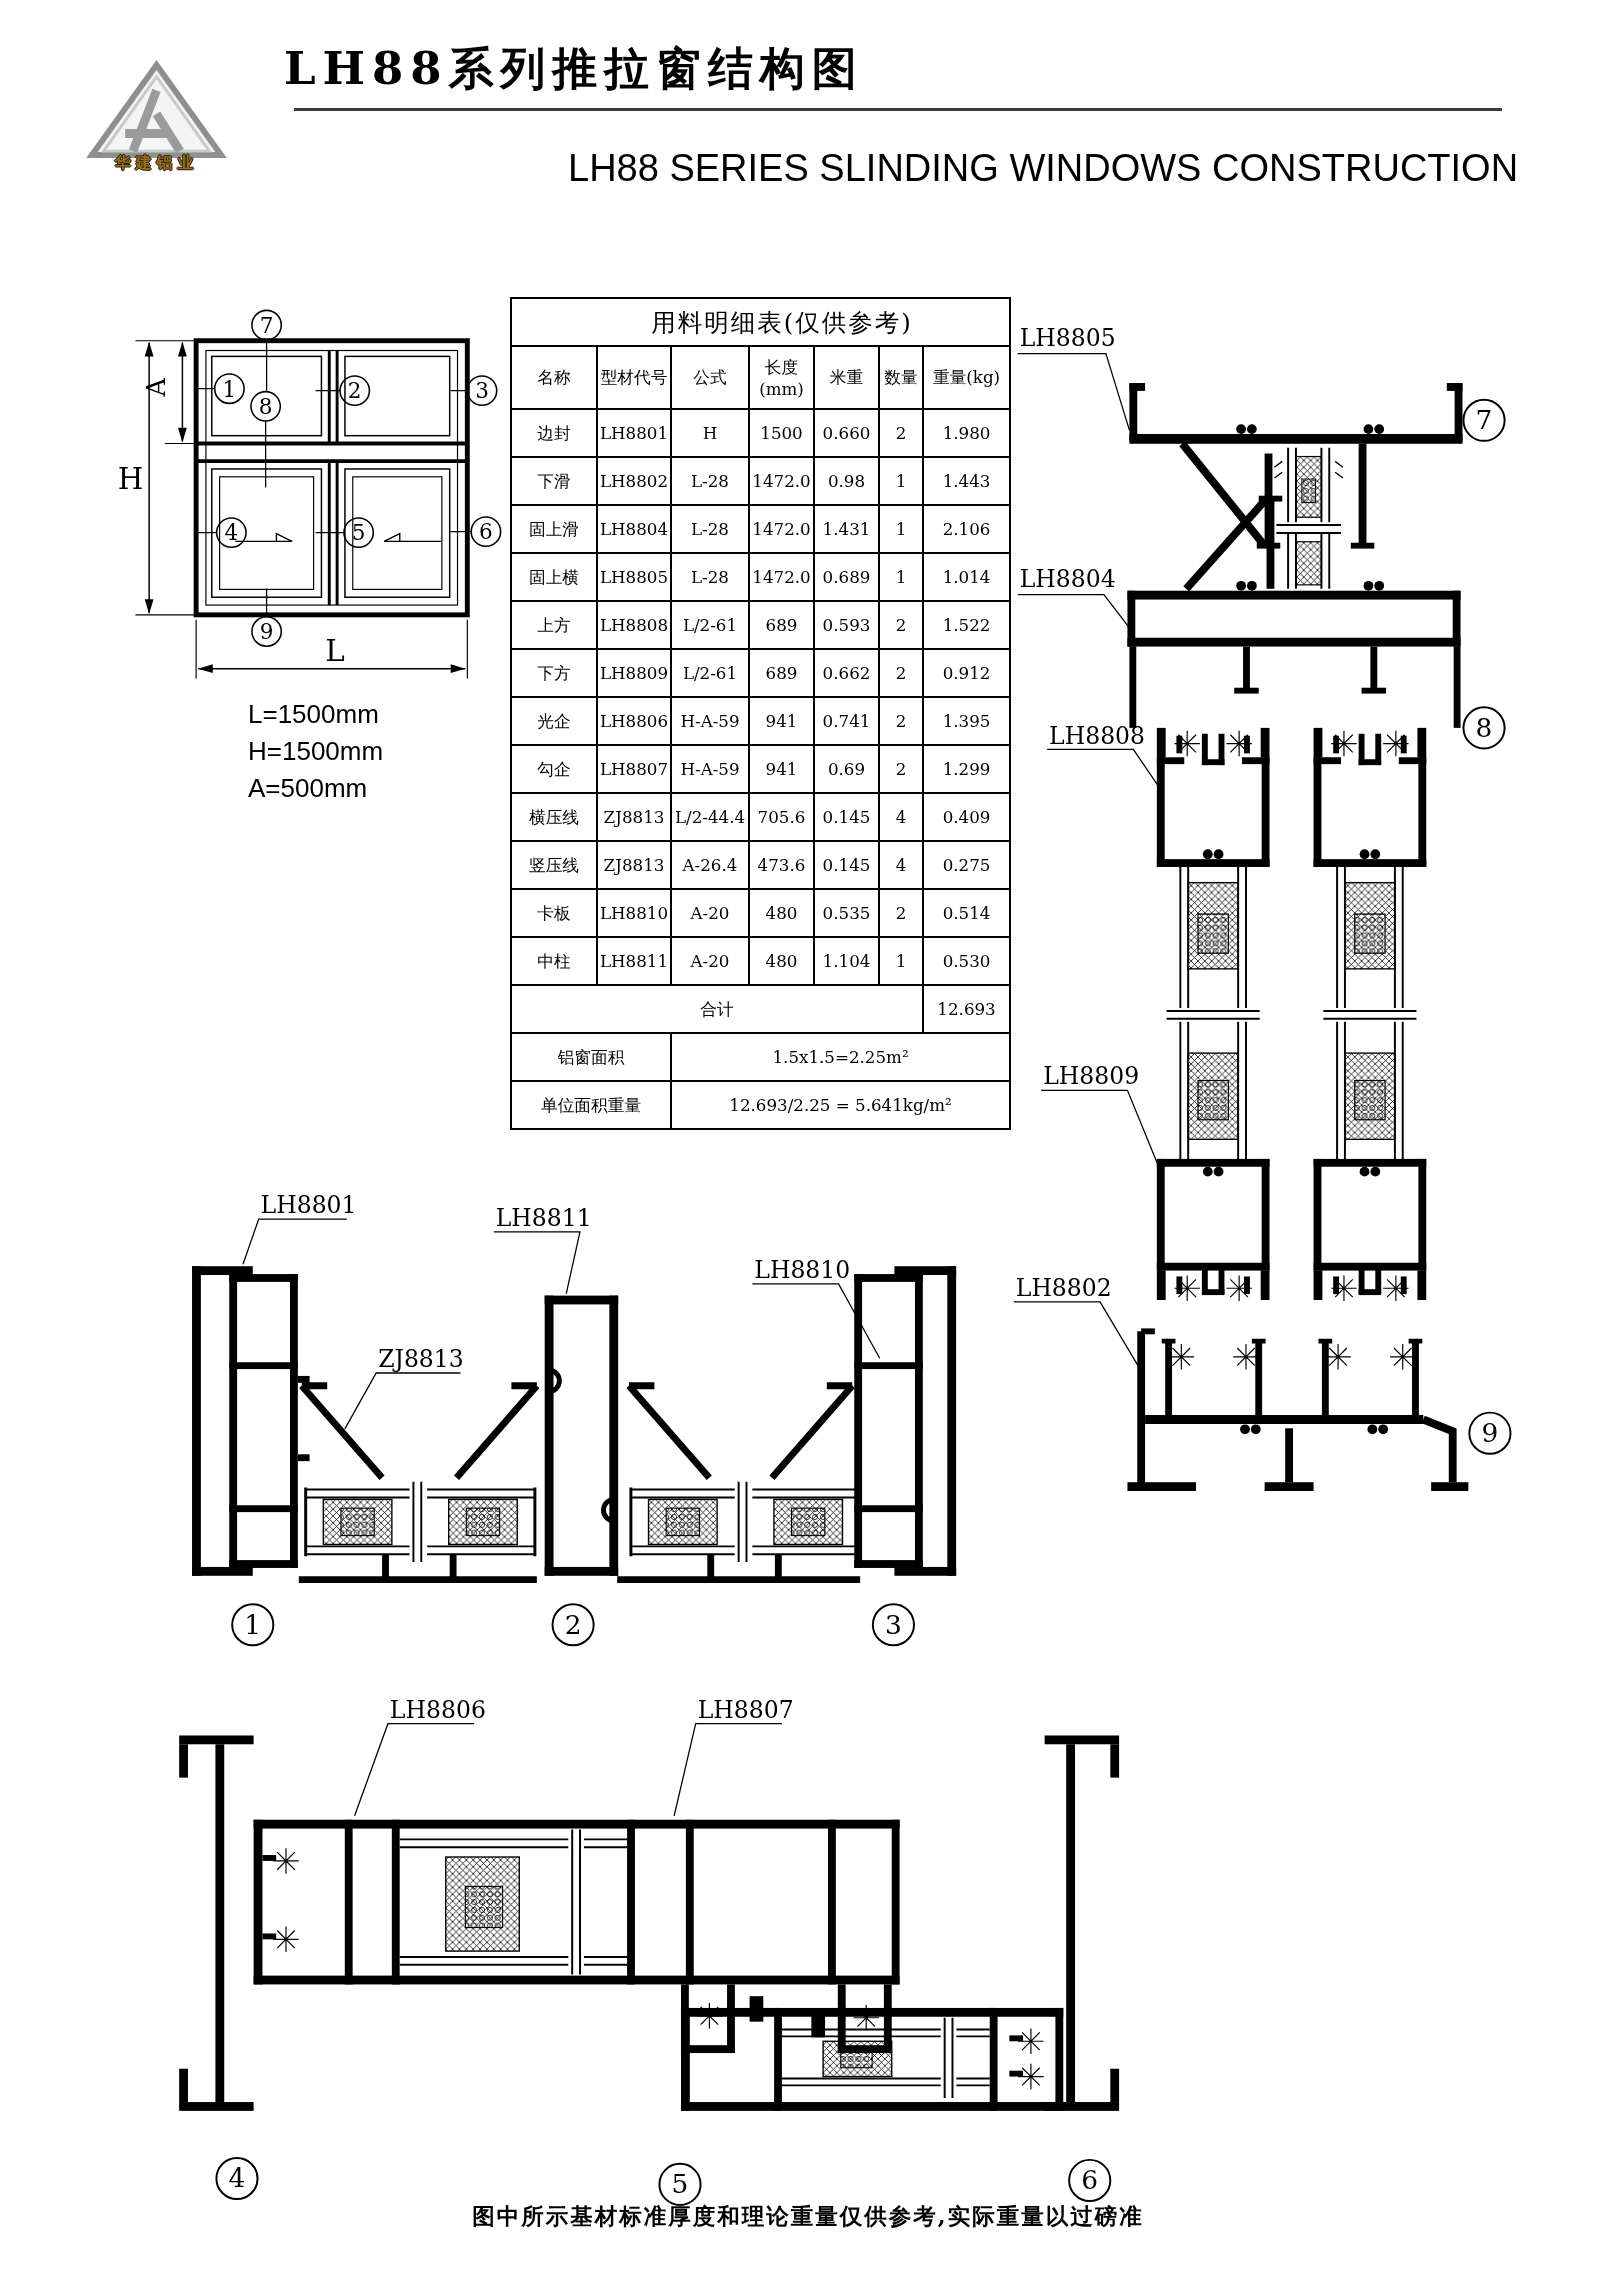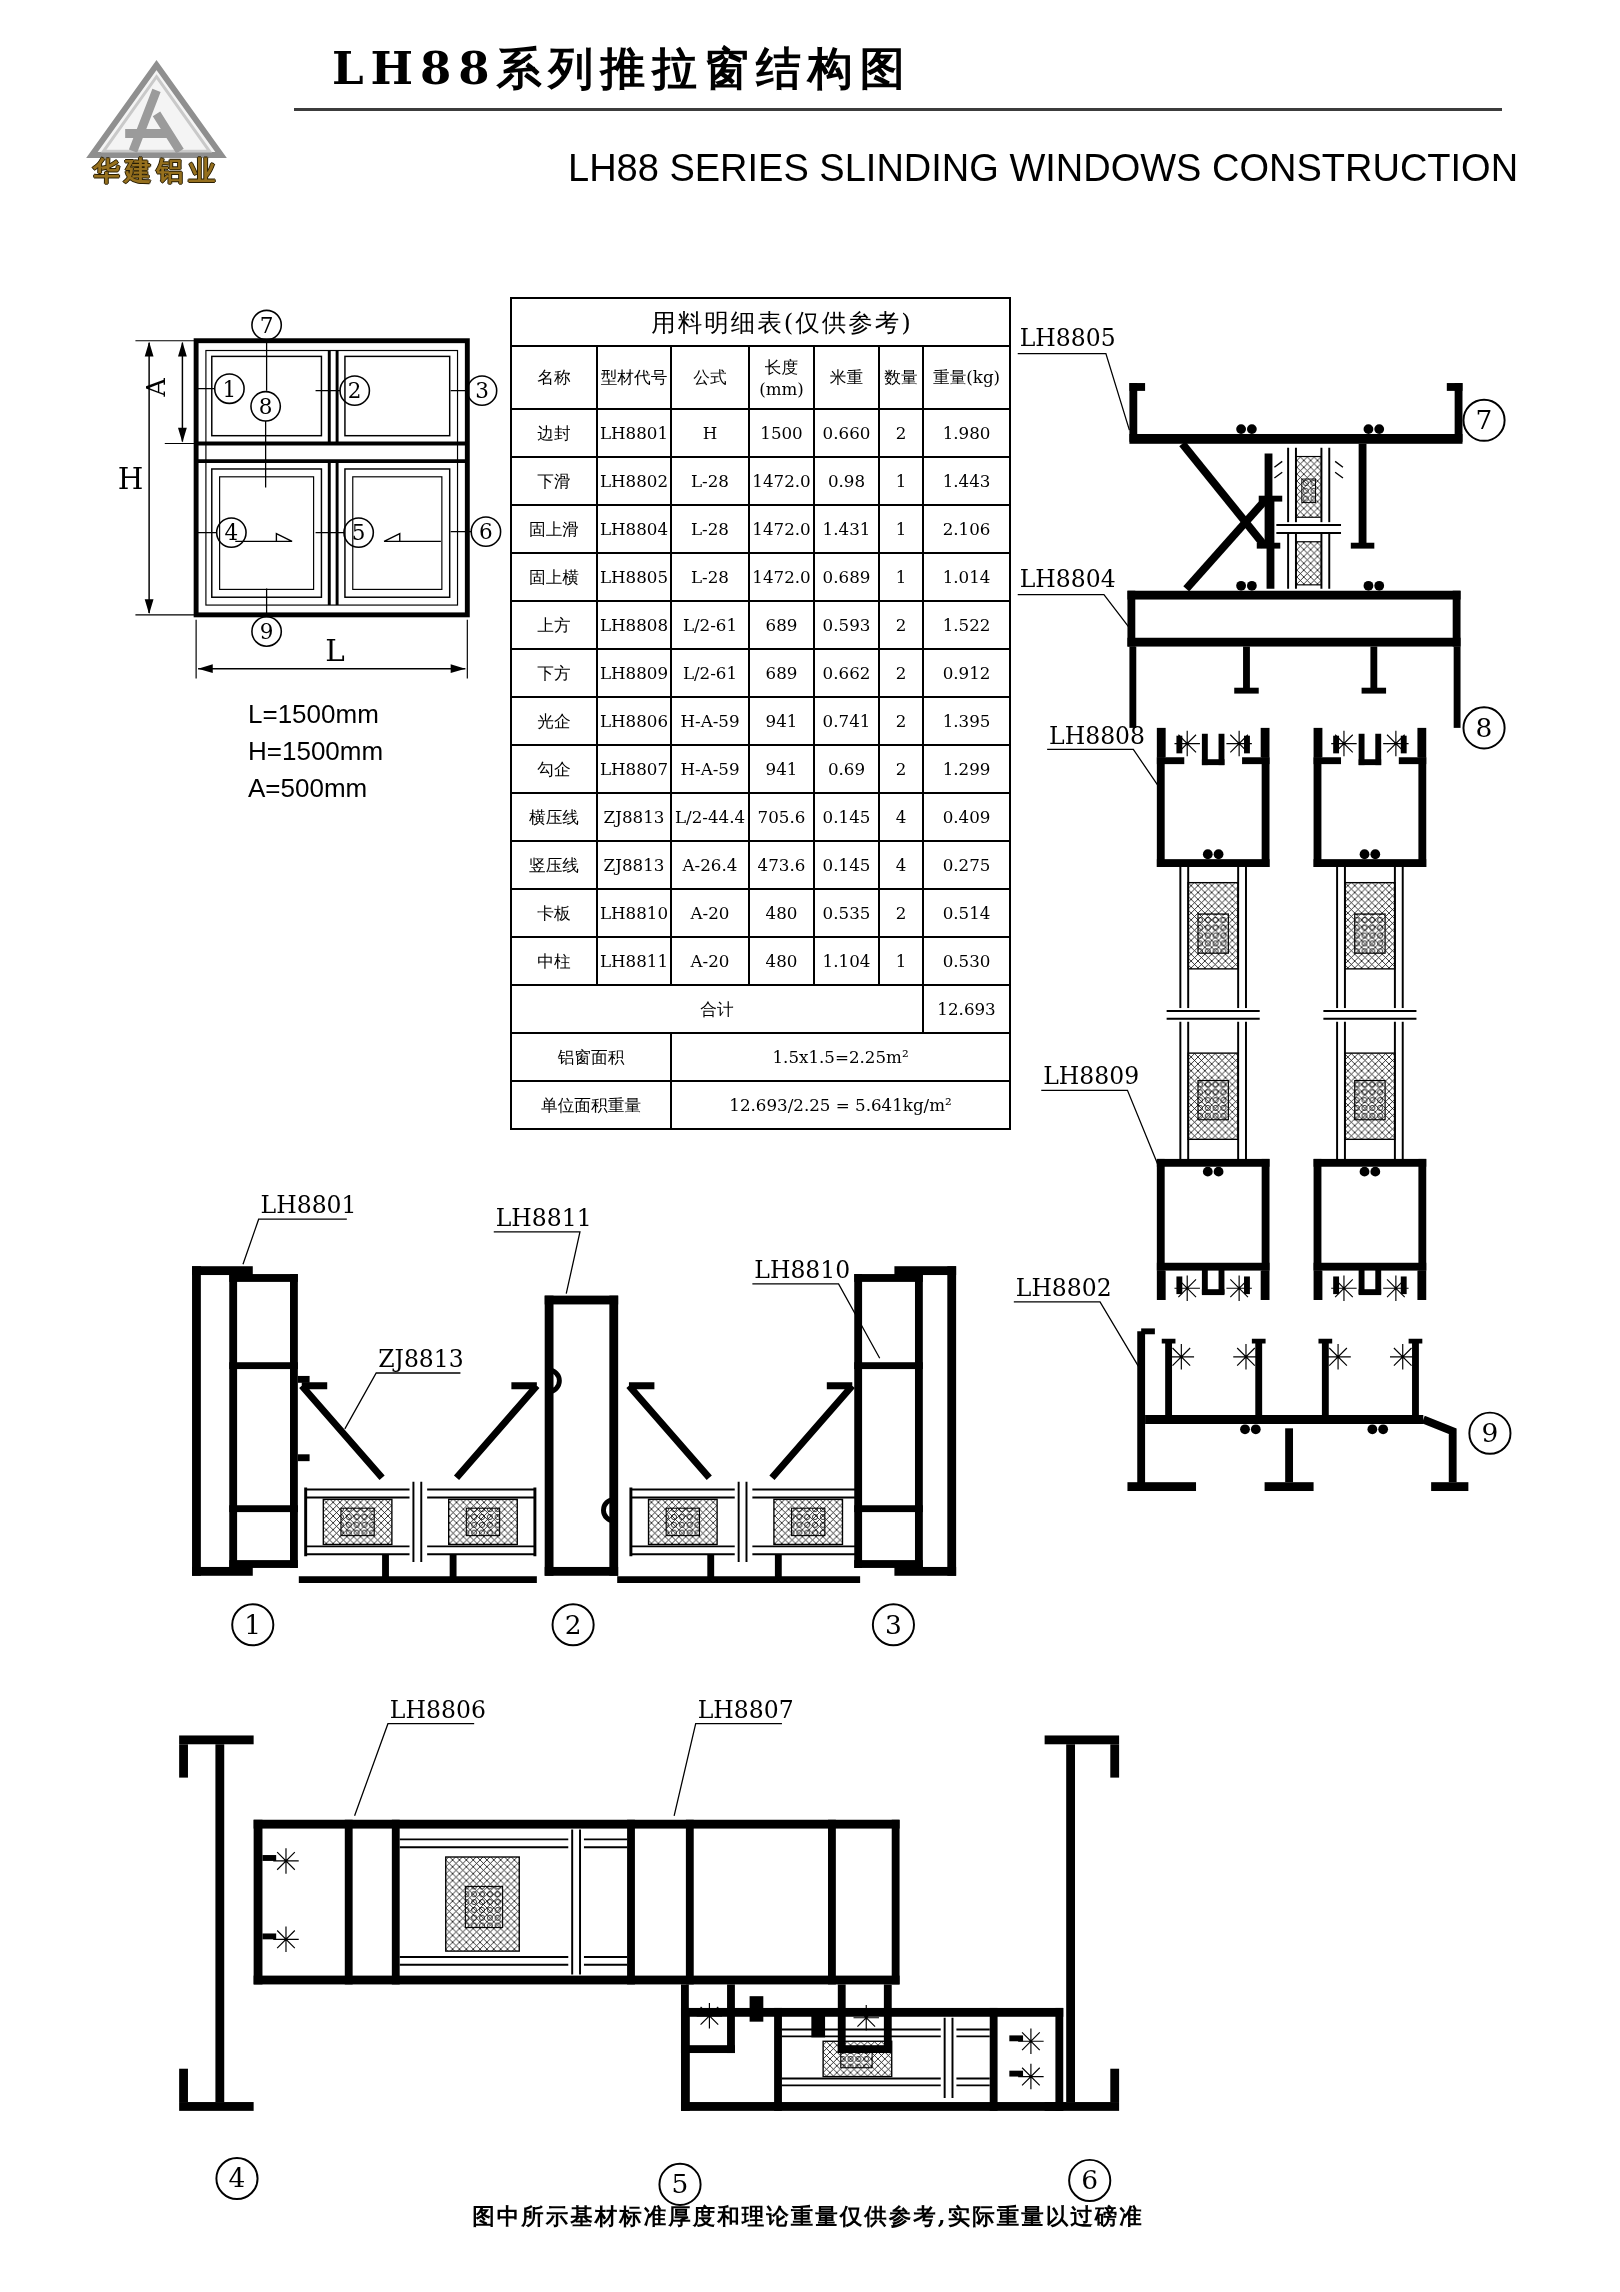--- a/index.html
+++ b/index.html
@@ -1,24 +1,24 @@
 <!DOCTYPE html>
 <html><head>
 <meta charset="utf-8">
 <style>
   html,body{margin:0;padding:0;background:#fff;}
   .page{position:relative;width:1620px;height:2293px;background:#fff;overflow:hidden;
         font-family:"DejaVu Serif",serif;color:#000;}
   .abs{position:absolute;}
   
   .logo-text{position:absolute;left:82px;top:153px;width:149px;text-align:center;
-    font-size:27px;font-weight:bold;letter-spacing:4.9px;color:#96701e;
+    font-size:16px;font-weight:bold;letter-spacing:4.9px;color:#96701e;
     text-shadow:1px 0 #2a1f05,-1px 0 #2a1f05,0 1px #2a1f05,0 -1px #2a1f05;}
   .title{position:absolute;left:284px;top:39px;font-size:45px;font-weight:900;
-    letter-spacing:6.9px;font-family:"DejaVu Serif",serif;white-space:nowrap;margin-left:48px;}
+    letter-spacing:6.9px;font-family:"DejaVu Serif",serif;white-space:nowrap;}
   .title-rule{position:absolute;left:294px;top:108px;width:1208px;height:2.9px;background:#3c3c3c;}
   .subtitle{position:absolute;left:568px;top:147px;width:933px;text-align:right;
     font-size:38px;font-family:"Liberation Sans",sans-serif;font-weight:500;
     letter-spacing:0px;white-space:nowrap;}
   
   .dims{position:absolute;left:248px;top:696px;font-size:26px;line-height:37px;
     font-family:Liberation Sans, sans-serif;}
   
   .tblwrap{position:absolute;left:510px;top:297px;}
   table.tbl{border-collapse:collapse;table-layout:fixed;width:500px;background:#fff;

